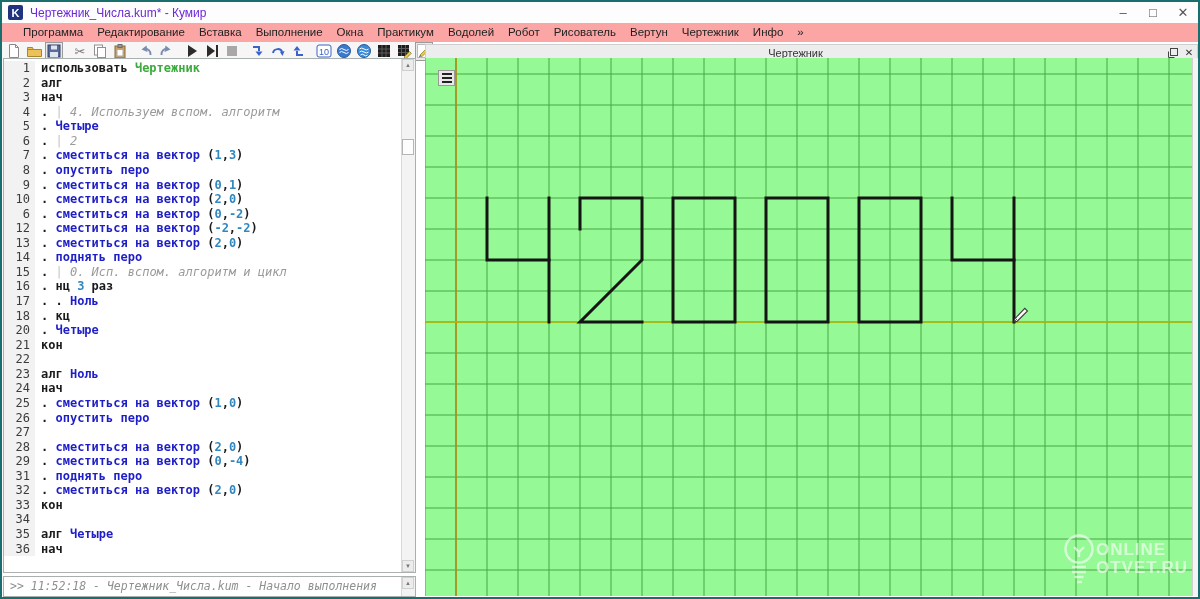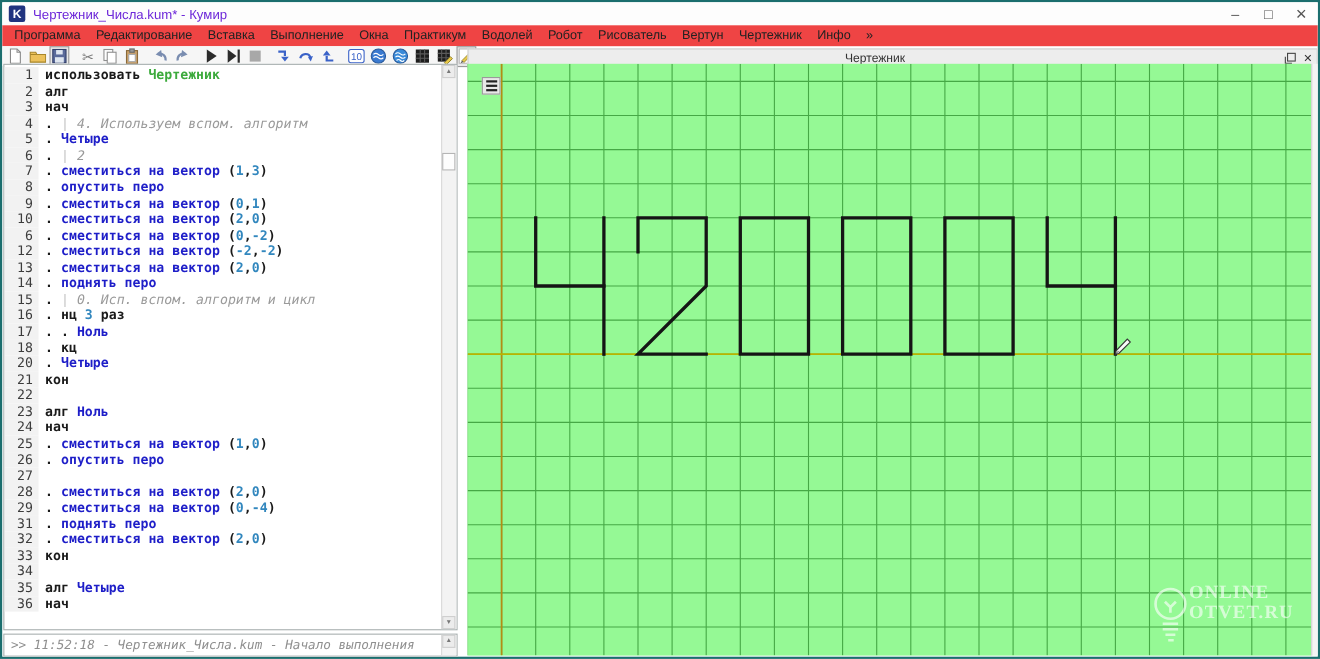--- a/index.html
+++ b/index.html
@@ -9,21 +9,21 @@
     font-family:"Liberation Sans",sans-serif;-webkit-font-smoothing:antialiased;
   }
   
   .titlebar{position:absolute;left:0;top:0;right:0;height:21px;background:#fdfdfd;display:flex;align-items:center;}
   .k-badge{width:15px;height:15px;margin-left:6px;background:#20337f;color:#fff;font-size:11px;font-weight:bold;
     display:flex;align-items:center;justify-content:center;border-radius:2px;}
   .win-title{font-size:12px;color:#6d28d9;margin-left:7px;flex:1;white-space:nowrap;}
   .win-btn{width:30px;height:20px;display:flex;align-items:center;justify-content:center;
     color:#555;font-size:13px;cursor:default;}
   
-  .menubar{position:absolute;left:0;top:21px;right:0;height:19px;background:#ef4444;display:flex;align-items:center;padding-left:4px;}
+  .menubar{position:absolute;left:0;top:21px;right:0;height:19px;background:#fca5a5;display:flex;align-items:center;padding-left:14px;}
   .menu-item{font-size:11.5px;color:#222;padding:0 7px;line-height:19px;white-space:nowrap;}
   
   .toolbar{position:absolute;left:0;top:40px;width:424px;height:18px;background:#f6f6f6;
     display:flex;align-items:center;padding-left:2px;}
   .tb-btn{width:18px;height:17px;display:flex;align-items:center;justify-content:center;margin:0 1px;border:1px solid transparent;}
   .tb-btn.pressed{border:1px solid #9a9a9a;background:#e9e9e9;}
   .tb-sep{width:1px;height:14px;background:#d5d5d5;margin:0 3px;}
   .tb-overflow{margin-left:8px;color:#555;font-size:12px;}
   
   .ptitle{position:absolute;left:423px;top:42px;right:0;height:15px;background:#ededed;
@@ -56,21 +56,21 @@
   .console-text{flex:1;font-family:"DejaVu Sans Mono",monospace;font-size:11.5px;font-style:italic;
     color:#8f8f8f;padding:2px 0 0 6px;white-space:nowrap;overflow:hidden;}
   .cscroll{width:13px;background:#f3f3f3;border-left:1px solid #d9d9d9;position:relative;}
   
   .canvas{position:absolute;left:423px;top:56px;right:6px;bottom:1px;background:var(--cbg);overflow:hidden;}
   .canvas svg.field{position:absolute;left:0;top:0;}
   .edge-strip{position:absolute;right:0;top:56px;bottom:1px;width:6px;background:#f4f4f4;border-left:1px solid #cfcfcf;box-sizing:border-box;}
   .hamburger{position:absolute;left:13px;top:12px;width:17px;height:16px;background:#e8e8e8;
     border:1px solid #9a9a9a;display:flex;flex-direction:column;justify-content:center;gap:2px;align-items:center;box-sizing:border-box;}
   .hamburger i{display:block;width:10px;height:2px;background:#222;}
-  .watermark{position:absolute;right:16px;bottom:8px;display:flex;opacity:0.62;font-family:Liberation Serif, serif;}
+  .watermark{position:absolute;right:4px;bottom:8px;display:flex;align-items:center;opacity:0.62;}
   .wm-text{display:flex;flex-direction:column;margin-left:-6px;}
   .wm-text span{color:#ffffff;font-weight:bold;font-size:17px;line-height:18px;letter-spacing:1px;}
 </style>
 </head>
 <body>
 
 <div id="window" style="--kw: #1a1a1a; --cmd: #1e1ec8; --act: #3caa3c; --num: #3287be; --com: #9a9a9a; --bar: #c4c4c4; --cbg: #95f995;">
 
   <div class="titlebar">
     <div class="k-badge">K</div>

